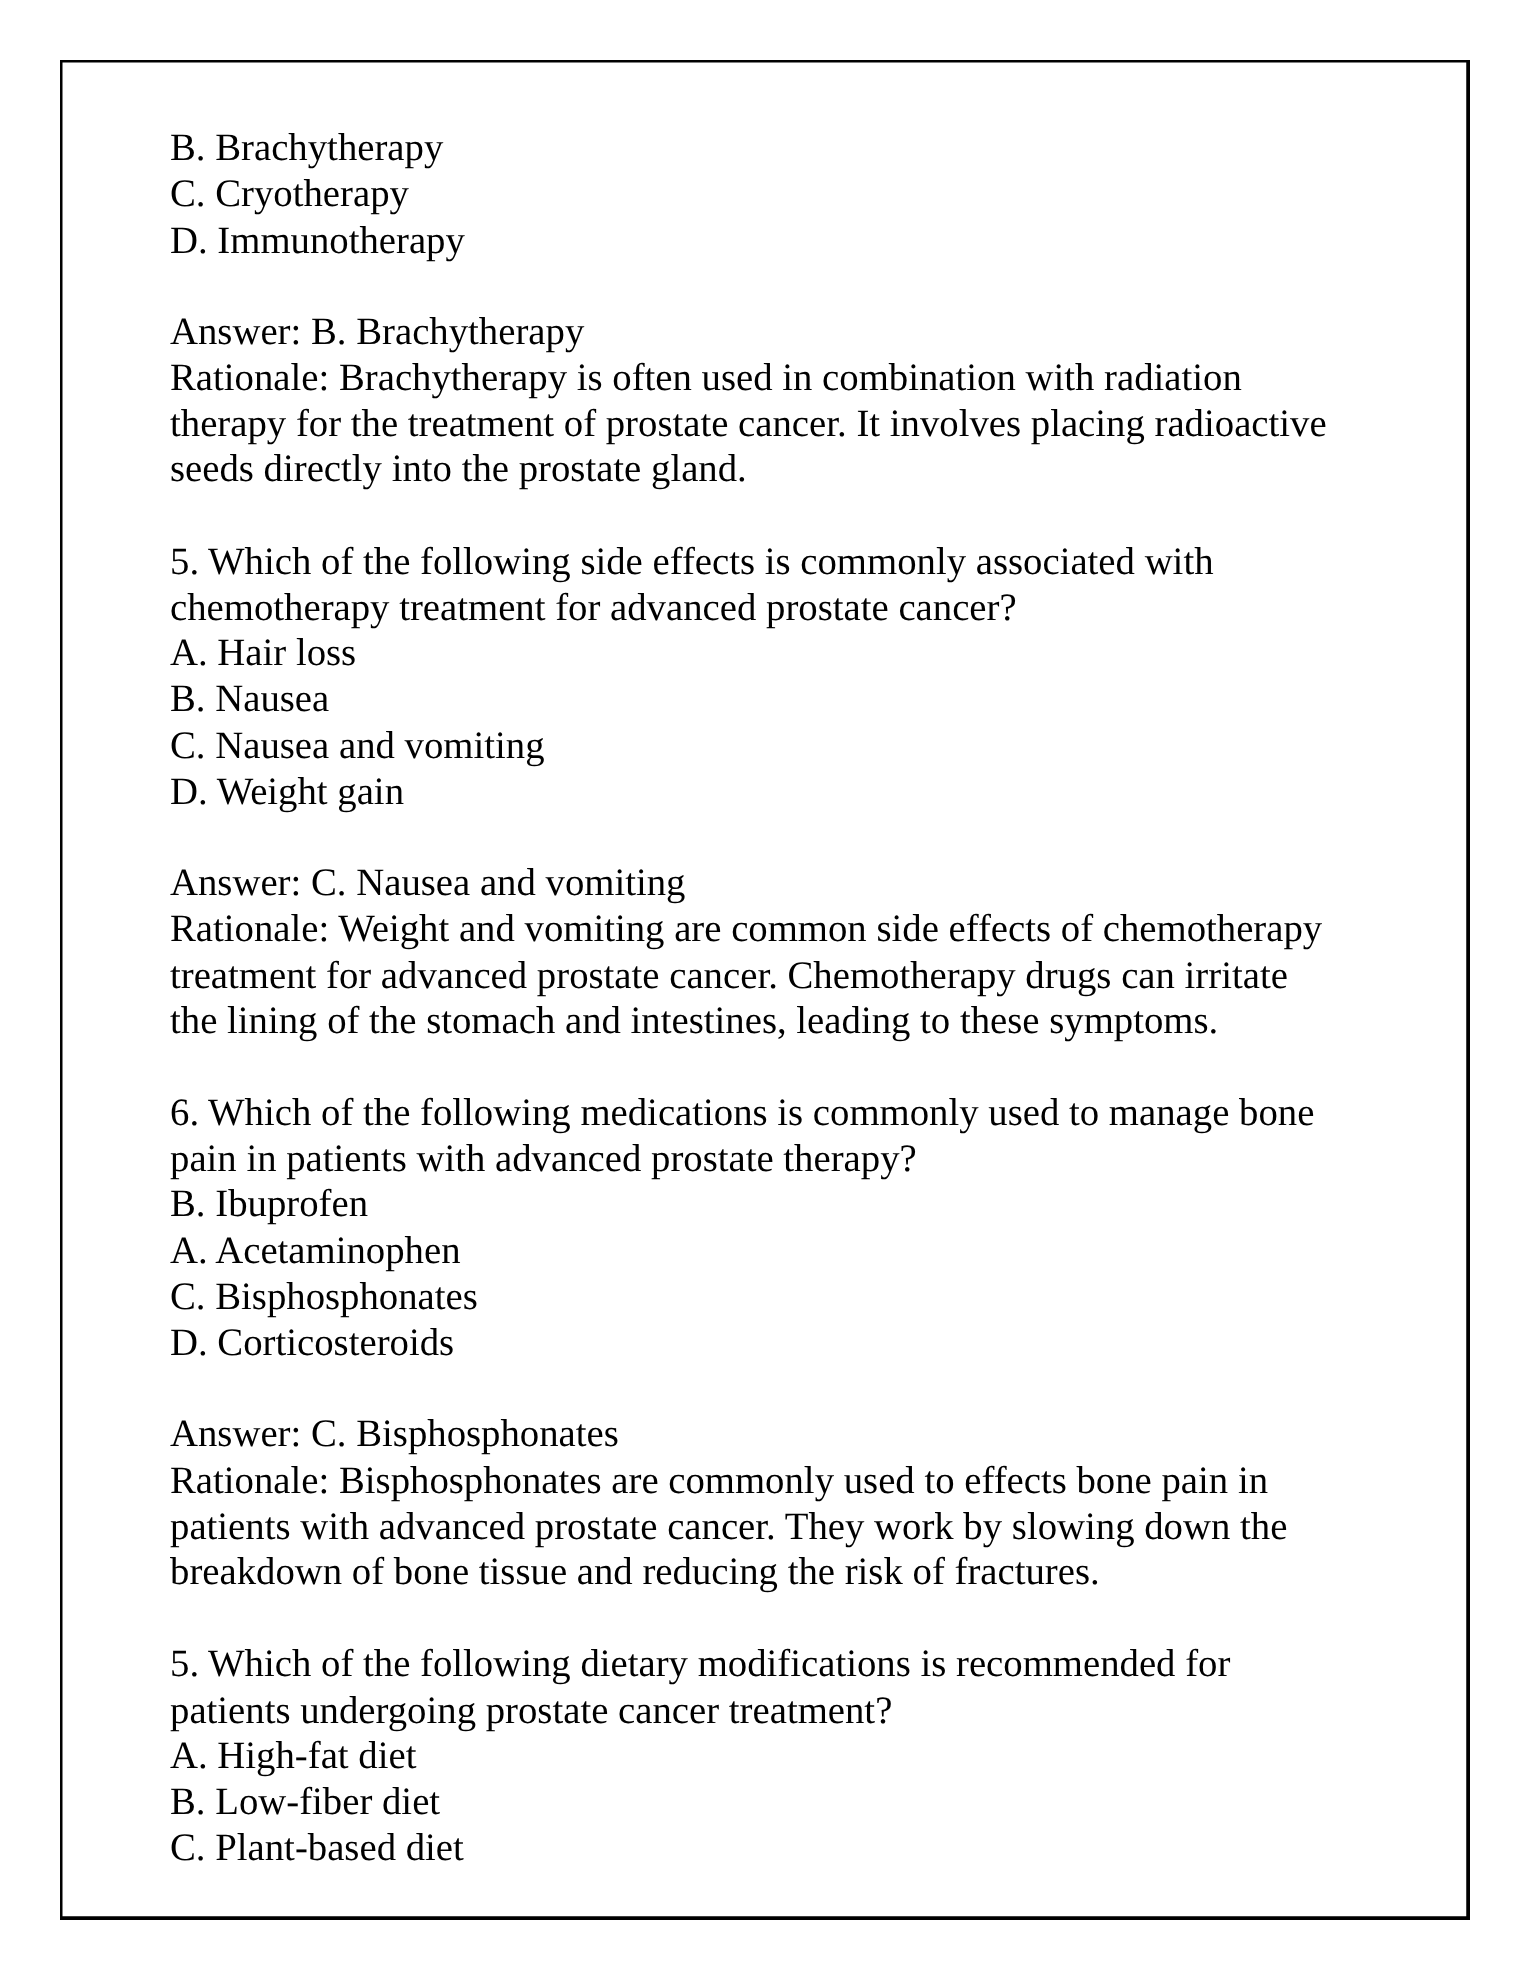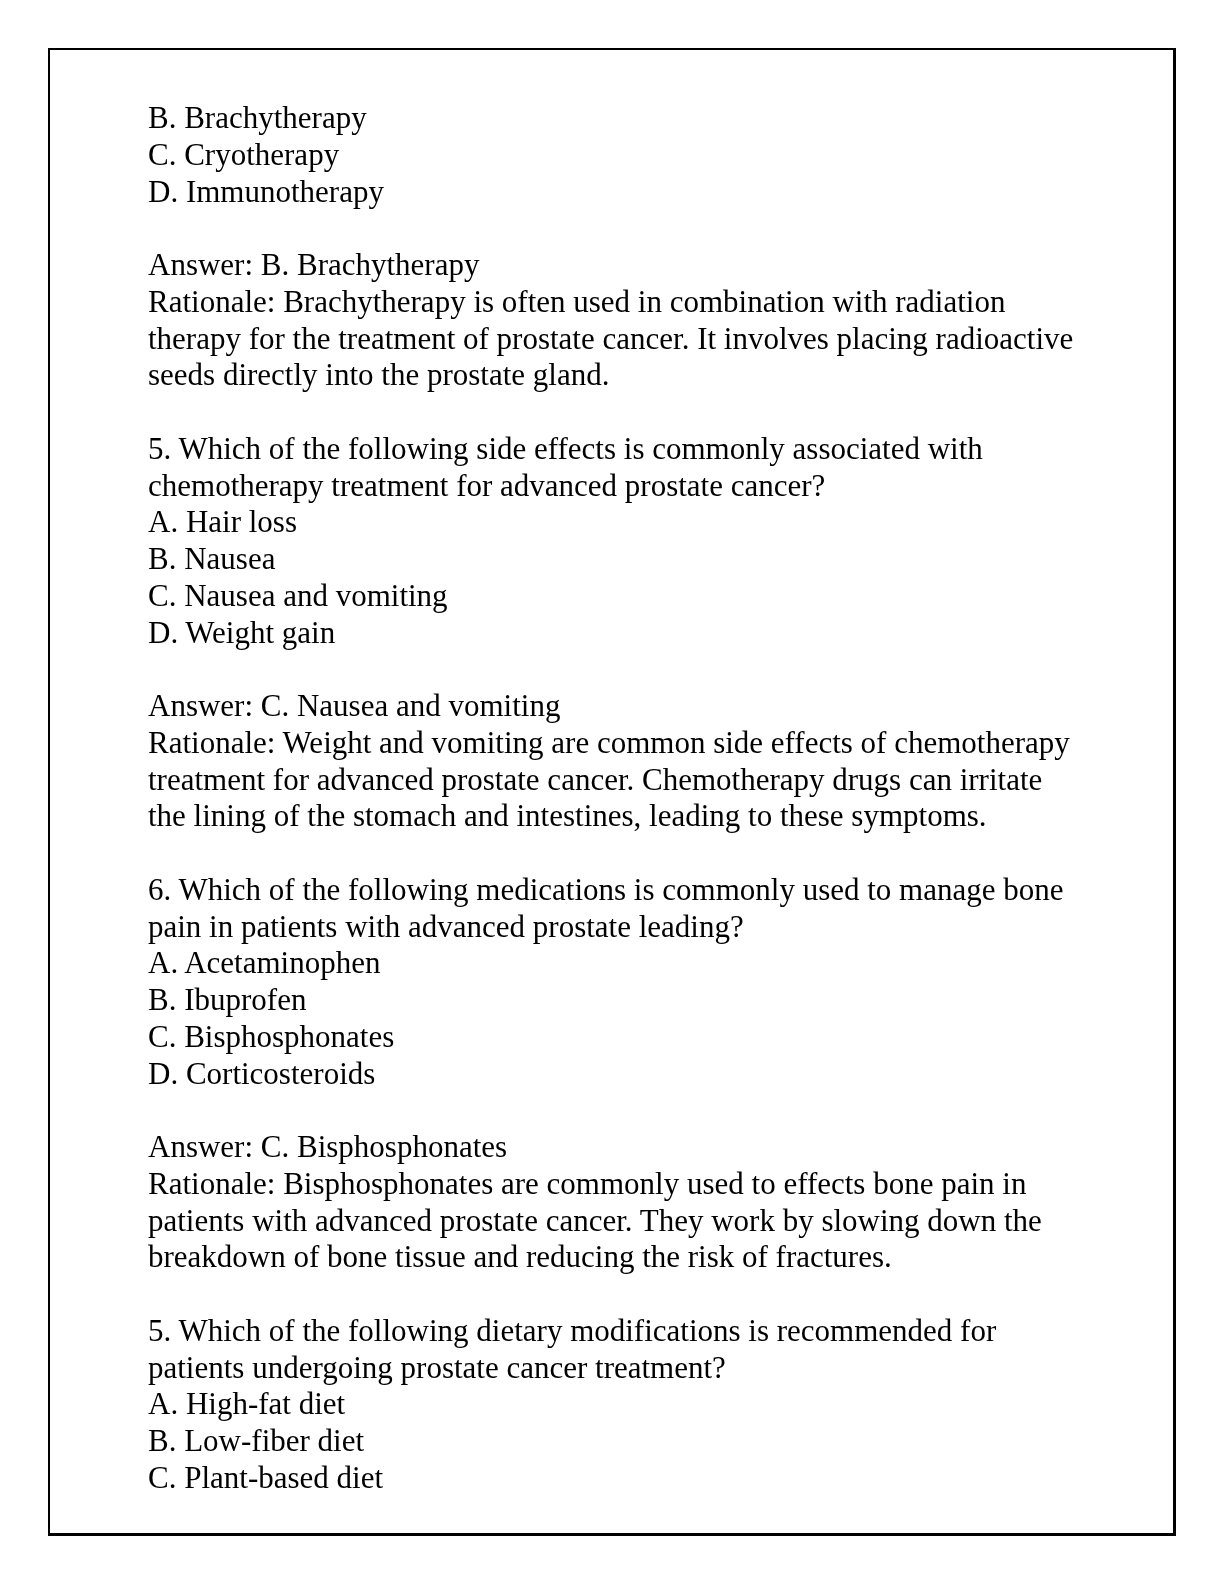--- a/index.html
+++ b/index.html
@@ -32,21 +32,20 @@
     width: 1000px;
     font-family: "Liberation Serif", "DejaVu Serif", serif;
     font-size: 31px;
     line-height: 36.76px;
     color: #000;
     white-space: nowrap;
   }
   .line {
     display: block;
     height: 36.76px;
-    margin-left: 12px;
   }
   .blank {
     display: block;
     height: 36.76px;
   }
 </style>
 </head>
 <body>
 
 <div class="page-frame"></div>
@@ -79,23 +78,23 @@
   <div>
     <span class="line">Answer: C. Nausea and vomiting</span>
     <span class="line">Rationale: Weight and vomiting are common side effects of chemotherapy</span>
     <span class="line">treatment for advanced prostate cancer. Chemotherapy drugs can irritate</span>
     <span class="line">the lining of the stomach and intestines, leading to these symptoms.</span>
   </div>
   <span class="blank"></span>
 
   <div>
     <span class="line">6. Which of the following medications is commonly used to manage bone</span>
-    <span class="line">pain in patients with advanced prostate leading?</span>
+    <span class="line">pain in patients with advanced prostate therapy?</span>
+    <span class="line">B. Ibuprofen</span>
     <span class="line">A. Acetaminophen</span>
-    <span class="line">B. Ibuprofen</span>
     <span class="line">C. Bisphosphonates</span>
     <span class="line">D. Corticosteroids</span>
   </div>
   <span class="blank"></span>
   <div>
     <span class="line">Answer: C. Bisphosphonates</span>
     <span class="line">Rationale: Bisphosphonates are commonly used to effects bone pain in</span>
     <span class="line">patients with advanced prostate cancer. They work by slowing down the</span>
     <span class="line">breakdown of bone tissue and reducing the risk of fractures.</span>
   </div>

